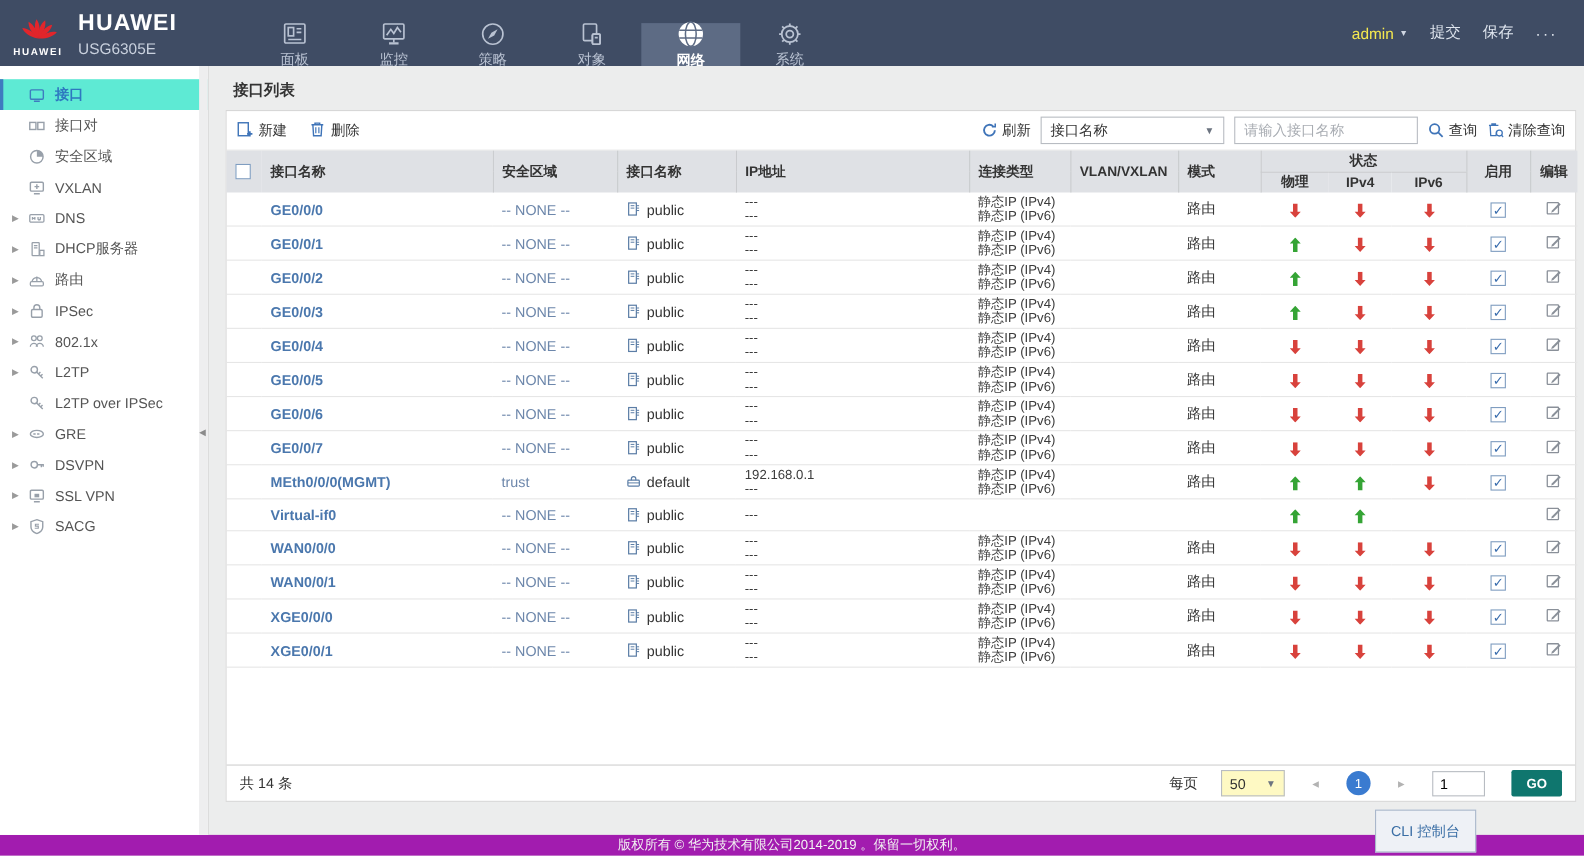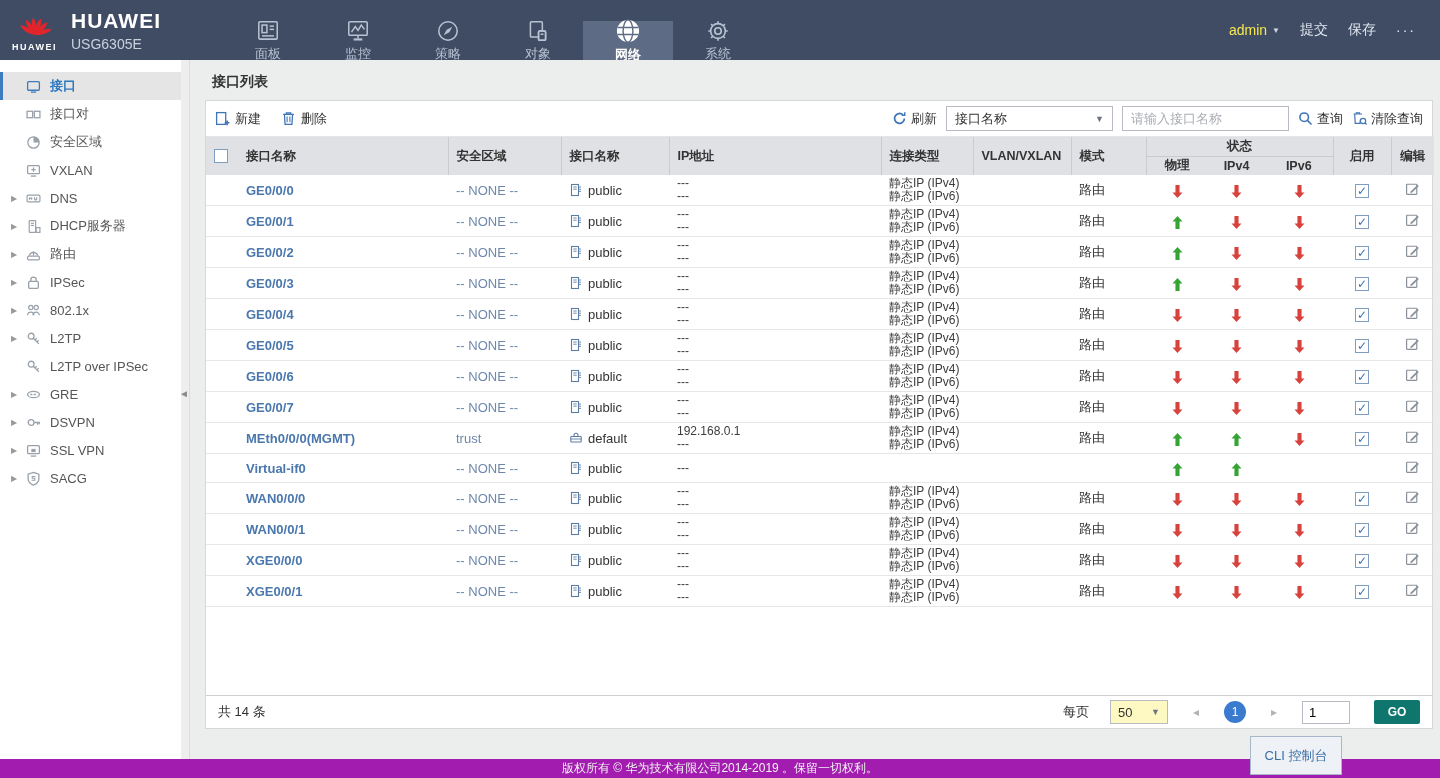--- a/index.html
+++ b/index.html
@@ -26,31 +26,31 @@
   .admin-box .caret { font-size:8px; color:#cfd6e2; }
   .nav-action { cursor:pointer; }
   .nav-more { letter-spacing:2px; cursor:pointer; }
 
   
   .middle { flex:1; display:flex; min-height:0; }
   .sidebar { width:190px; background:#fff; position:relative; border-right:1px solid #dcdcdc; padding-top:12px; flex:0 0 190px; }
   .side-item { height:28px; display:flex; align-items:center; padding-left:11px; font-size:13px; color:#555; cursor:pointer; }
   .side-item .tri { width:15px; font-size:8px; color:#9a9a9a; flex:0 0 15px; }
   .side-item .ic { width:24px; color:#98a0aa; display:flex; align-items:center; flex:0 0 24px; }
-  .side-item.active { background:#e5e5e5; border-left:3px solid #3e7bbf; padding-left:8px; color:#2e78c0; font-weight:bold; }
+  .side-item.active { background:#5eead4; border-left:3px solid #3e7bbf; padding-left:8px; color:#2e78c0; font-weight:bold; }
   .side-item.active .ic { color:#3e7bbf; }
   .side-scroll { position:absolute; top:0; right:0; bottom:0; width:8px; background:#eeeeef; }
   .collapse-handle { position:absolute; right:0px; top:328px; color:#8b8b8b; font-size:10px; cursor:pointer; }
 
   
   .content { flex:1; display:flex; flex-direction:column; background:#eceded; min-width:0; }
   .page-title { height:40px; line-height:42px; padding-left:22px; font-size:14px; font-weight:bold; color:#333; }
   .panel { margin:0 7px 0 15px; background:#fff; border:1px solid #d7d7d7; height:629px; display:flex; flex-direction:column; }
   .toolbar { height:36px; display:flex; align-items:center; padding:0 9px; border-bottom:1px solid #e5e5e5; flex:0 0 36px; }
-  .tool-btn { display:flex; align-items:center; gap:5px; font-size:13px; color:#333; margin-right:20px; cursor:pointer; }
+  .tool-btn { display:flex; align-items:flex-start; gap:5px; font-size:13px; color:#333; margin-right:20px; cursor:pointer; }
   .tool-btn .ic, .tool-link .ic { display:flex; align-items:center; color:#3f74b8; }
   .toolbar-right { margin-left:auto; display:flex; align-items:center; gap:9px; }
   .tool-link { display:flex; align-items:center; gap:4px; font-size:13px; color:#333; cursor:pointer; }
   .combo { width:167px; height:25px; border:1px solid #b8bcc2; background:#fff; display:flex; align-items:center; padding:0 8px; font-size:13px; color:#333; cursor:pointer; }
   .combo .caret { margin-left:auto; font-size:9px; color:#6c7480; }
   .search-input { width:167px; height:25px; border:1px solid #b8bcc2; padding:0 8px; font-size:13px; color:#333; outline:none; }
   .search-input::placeholder { color:#a9adb3; }
 
   
   .tbl-wrap { flex:0 0 auto; }

